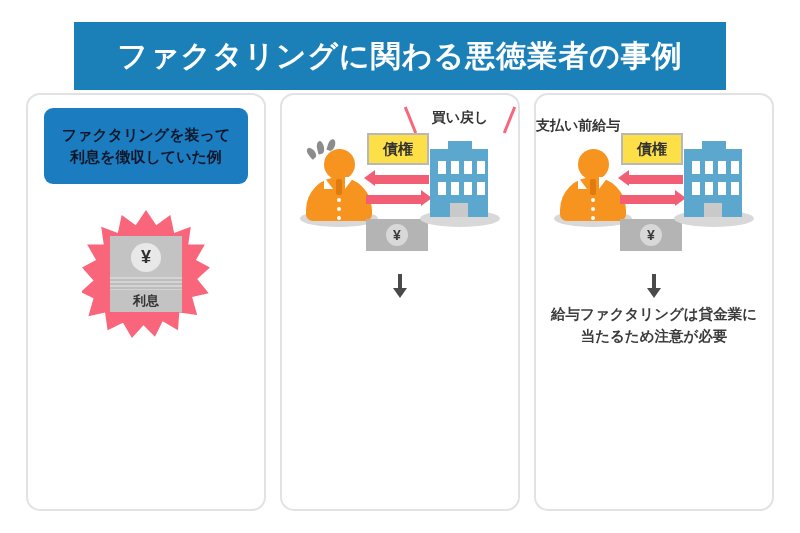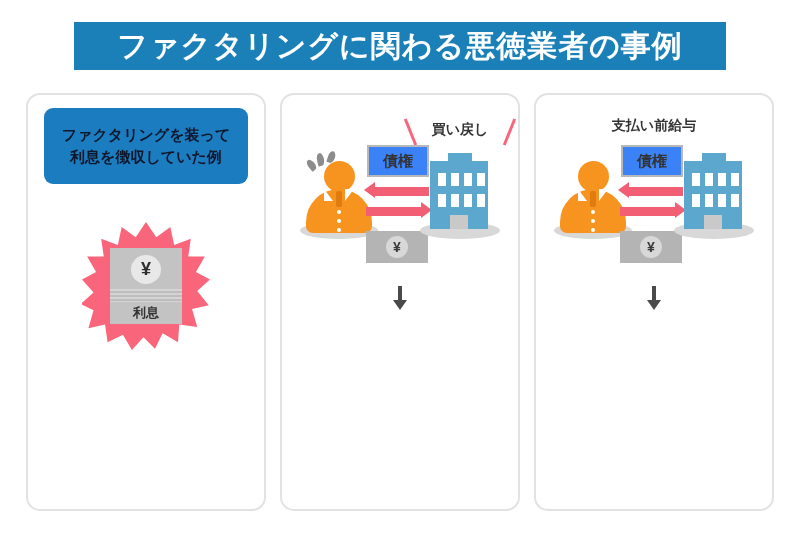--- a/index.html
+++ b/index.html
@@ -12,21 +12,21 @@
     overflow: hidden;
     position: relative;
   }
 
   
   .title-bar {
     position: absolute;
     left: 74px;
     top: 22px;
     width: 652px;
-    height: 48px;
+    height: 68px;
     background: #1b80b8;
     display: flex;
     align-items: center;
     justify-content: center;
   }
   .title-bar .title-text {
     color: #ffffff;
     font-size: 30px;
     font-weight: bold;
     letter-spacing: 1px;
@@ -74,21 +74,21 @@
     font-weight: bold;
     line-height: 1.45;
     white-space: pre-line;
   }
 
   
   .illus {
     width: 100%;
     height: 160px;
     position: relative;
-    margin-top: 20px;
+    margin-top: 8px;
   }
 
   
   .burst-wrap {
     position: absolute;
     left: 50%;
     top: 18px;
     transform: translateX(-50%);
     width: 128px;
     height: 128px;
@@ -149,24 +149,23 @@
     flex: 1;
     background: repeating-linear-gradient(
       to bottom, #d4d4d4 0 2px, #bdbdbd 2px 4px);
   }
 
   
   .scene { position: absolute; inset: 0; }
 
   .scene-caption {
     position: absolute;
-    top: 2px;
+    top: 14px;
     left: 0;
     width: 100%;
-    text-align: center;
     font-size: 14px;
     font-weight: bold;
     color: #333333;
   }
 
   
   .person { position: absolute; left: 16px; top: 36px; width: 82px; height: 88px; }
   .p-ground {
     position: absolute; bottom: 0; left: 2px;
     width: 78px; height: 17px; border-radius: 50%; background: #d8d8d8;
@@ -200,21 +199,21 @@
 
   .sweat { position: absolute; background: #8c8c8c; border-radius: 50% 50% 50% 10%; }
   .sweat.s1 { left: 10px; top: 8px;  width: 7px; height: 12px; transform: rotate(-40deg); }
   .sweat.s2 { left: 19px; top: 2px;  width: 7px; height: 13px; transform: rotate(-12deg); }
   .sweat.s3 { left: 30px; top: 0px;  width: 7px; height: 12px; transform: rotate(18deg); }
 
   
   .claim-box {
     position: absolute; left: 85px; top: 30px;
     width: 62px; height: 32px;
-    background: #3b82f6; border: 2px solid #b8b8b8;
+    background: #fde047; border: 2px solid #b8b8b8;
     display: flex; align-items: center; justify-content: center;
     font-size: 15px; font-weight: bold; color: #333333;
   }
 
   
   .arrows { position: absolute; left: 82px; top: 70px; width: 68px; height: 38px; }
   .arrow { position: absolute; height: 9px; background: #f25f74; }
   .arrow.left  { top: 2px;  left: 9px;  width: 56px; }
   .arrow.right { top: 22px; left: 2px;  width: 56px; }
   .arrow-head {
@@ -460,16 +459,18 @@
         </div>
 
       </div>
     </div>
 
     <div class="body-text">
       <div class="down-arrow">
         <div class="stem"></div>
         <div class="tip"></div>
       </div>
+      <div class="seg">給与ファクタリングは貸金業に
+当たるため注意が必要</div>
     </div>
   </div>
 
 </div>
 
 </body></html>

